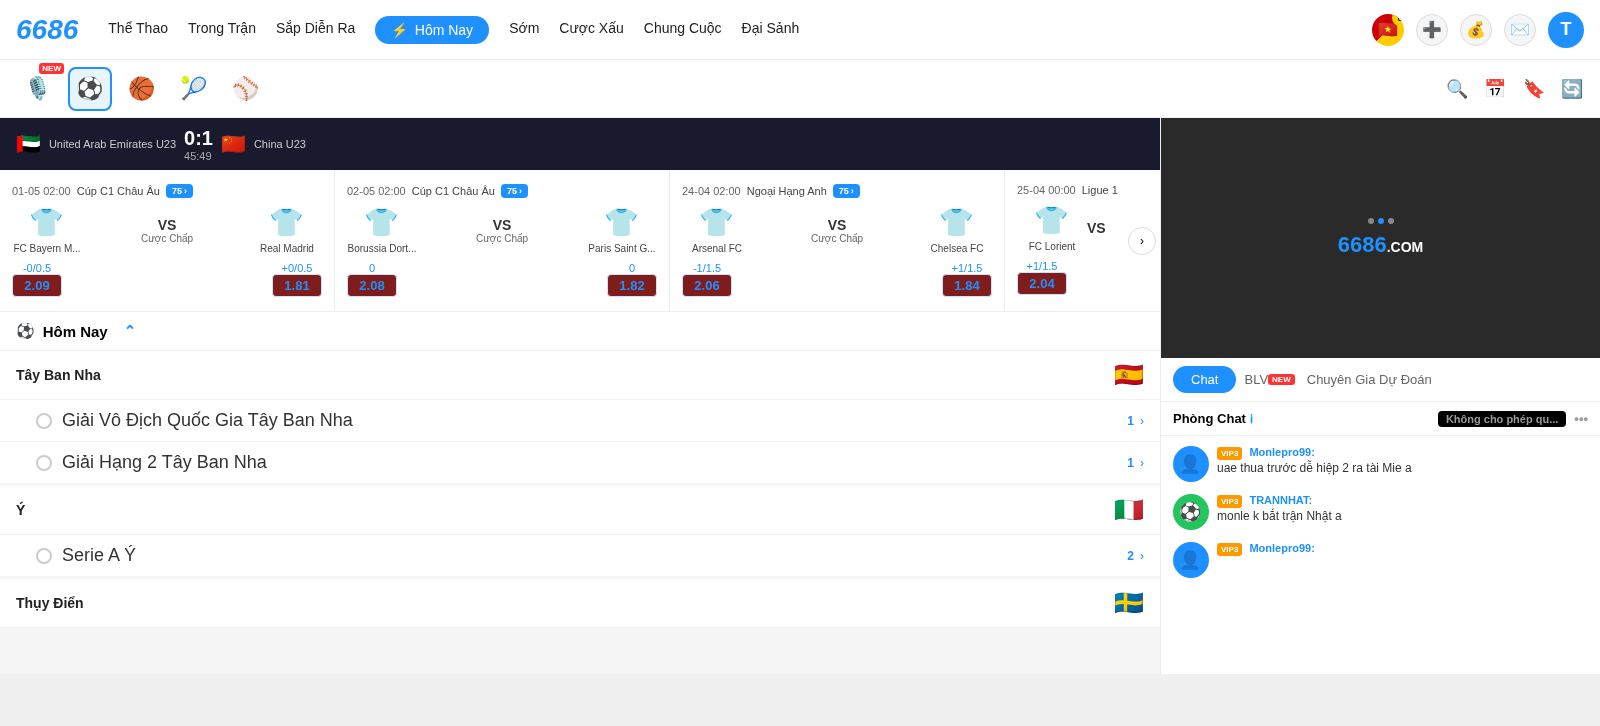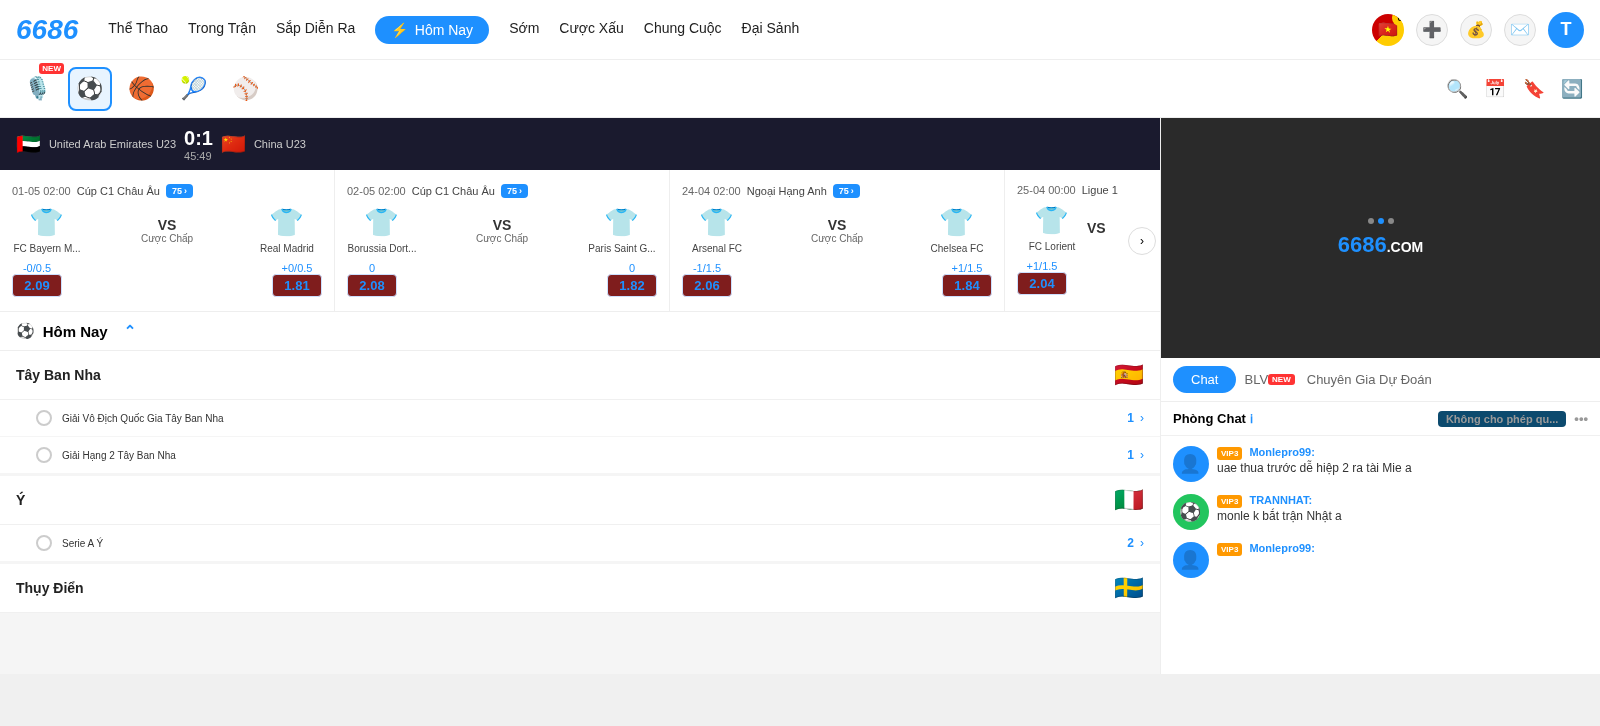--- a/index.html
+++ b/index.html
@@ -193,21 +193,21 @@
     .country-flag { font-size: 24px; margin-left: auto; }
     .country-name { font-size: 14px; font-weight: 600; color: #222; }
     .league-row {
       display: flex; align-items: center; padding: 10px 16px 10px 36px;
       border-bottom: 1px solid #f5f5f5; cursor: pointer; background: #fff;
     }
     .radio-circle {
       width: 16px; height: 16px; border-radius: 50%;
       border: 2px solid #ccc; margin-right: 10px; flex-shrink: 0;
     }
-    .league-name { font-size: 10px; color: #333; flex: 1; }
+    .league-name { font-size: 18px; color: #333; flex: 1; }
     .league-count { font-size: 12px; color: #1e90ff; font-weight: bold; margin-right: 6px; }
     .chevron-right { color: #1e90ff; font-size: 12px; }
 
     
     .right-panel {
       width: 440px;
       background: #fff;
       border-left: 1px solid #eee;
       display: flex;
       flex-direction: column;
@@ -254,21 +254,21 @@
     .chat-header {
       display: flex; align-items: center; padding: 8px 12px;
       font-size: 13px; font-weight: 600; border-bottom: 1px solid #f0f0f0;
       flex-shrink: 0;
     }
     .chat-header .info-icon {
       margin-left: 4px; color: #1e90ff; font-size: 12px;
     }
     .chat-restrict {
       margin-left: auto; font-size: 11px; color: #999;
-      background: #0c4a6e; padding: 2px 8px; border-radius: 4px;
+      background: #000000; padding: 2px 8px; border-radius: 4px;
     }
     .chat-messages {
       flex: 1; overflow-y: auto; padding: 10px 12px; display: flex; flex-direction: column; gap: 12px;
     }
     .chat-msg { display: flex; gap: 8px; align-items: flex-start; }
     .chat-avatar {
       width: 36px; height: 36px; border-radius: 50%;
       background: #1e90ff; flex-shrink: 0; overflow: hidden;
       display: flex; align-items: center; justify-content: center; font-size: 18px;
     }

